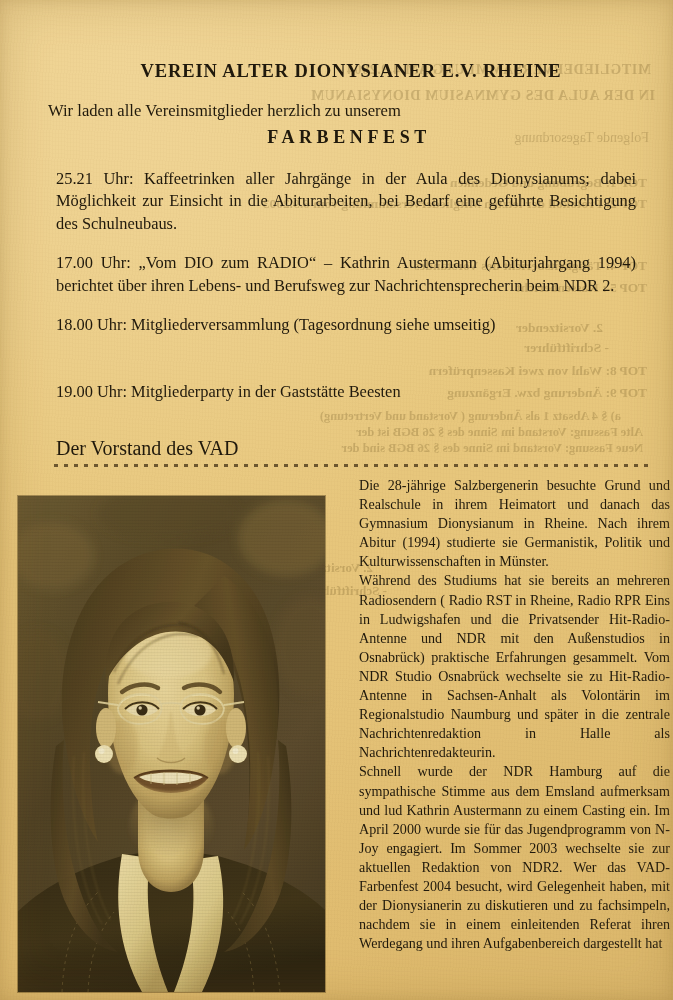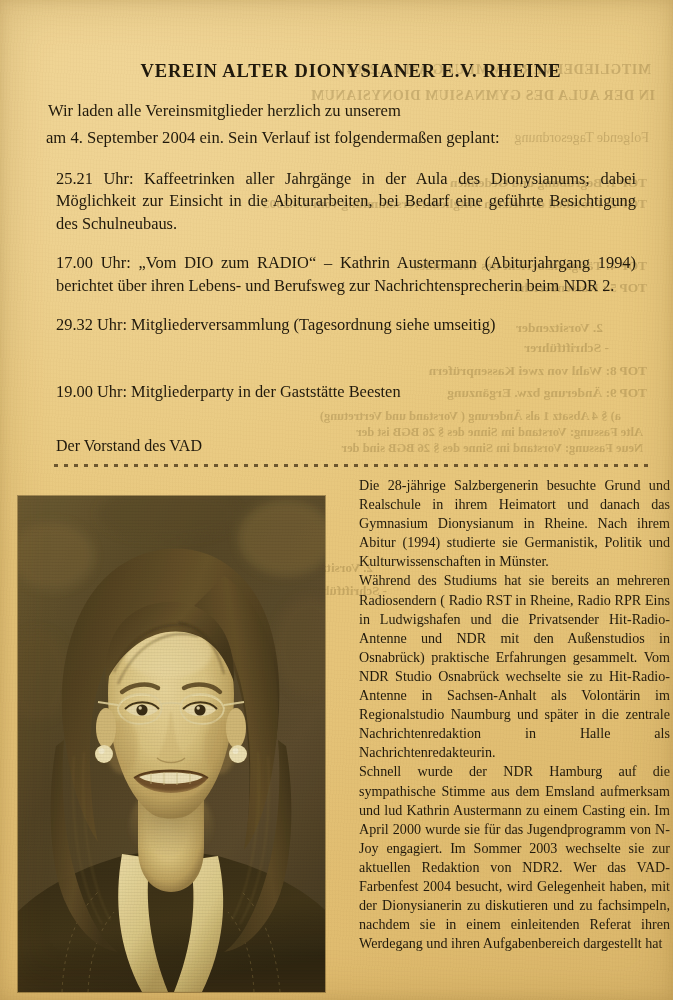--- a/index.html
+++ b/index.html
@@ -110,21 +110,21 @@
     text-align: justify;
     margin-bottom: 17px;
   }
   .sched-item:last-child { margin-bottom: 0; margin-top: 44px; }
   .sched-item.nowrapish { text-align: left; }
 
   .signature {
     position: absolute;
     left: 56px;
     top: 437px;
-    font-size: 16px;
+    font-size: 20px;
   }
 
   .divider {
     position: absolute;
     left: 54px;
     top: 464px;
     width: 596px;
     height: 3px;
     background-image: repeating-linear-gradient(
       to right,
@@ -209,27 +209,27 @@
     <div class="ghost" style="left:30px; top:441px; font-size:12.5px;">Neue Fassung: Vorstand im Sinne des § 26 BGB sind der</div>
     <div class="ghost" style="left:300px; top:560px; font-size:13px;">2. Vorsitzender</div>
     <div class="ghost" style="left:286px; top:583px; font-size:13px;">- Schriftführer</div>
   </div>
 
   <div class="content">
 
     <div class="head-block">
       <div class="org-title">VEREIN ALTER DIONYSIANER E.V. RHEINE</div>
       <div class="invite-line">Wir laden alle Vereinsmitglieder herzlich zu unserem</div>
-      <div class="date-line">am 4. September 2004 ein. Sein Verlauf ist folgendermaßen geplant:</div>
+      <div class="fest-title">FARBENFEST</div>
     </div>
 
     <div class="schedule">
       <div class="sched-item">25.21 Uhr:  Kaffeetrinken aller Jahrgänge in der Aula des Dionysianums; dabei Möglichkeit zur Einsicht in die Abiturarbeiten, bei Bedarf eine geführte Besichtigung des Schulneubaus.</div>
       <div class="sched-item">17.00 Uhr: „Vom DIO zum RADIO“ – Kathrin Austermann (Abiturjahrgang 1994) berichtet über ihren Lebens- und Berufsweg zur Nachrichtensprecherin beim NDR 2.</div>
-      <div class="sched-item nowrapish">29.32 Uhr: Mitgliederversammlung  (Tagesordnung siehe umseitig)</div>
+      <div class="sched-item nowrapish">18.00 Uhr: Mitgliederversammlung  (Tagesordnung siehe umseitig)</div>
       <div class="sched-item nowrapish">19.00 Uhr: Mitgliederparty in der Gaststätte Beesten</div>
     </div>
 
     <div class="signature">Der Vorstand des VAD</div>
 
     <div class="divider"></div>
 
 
     <div class="photo">
       <svg viewBox="0 0 307 496" preserveAspectRatio="xMidYMid slice" aria-hidden="true">

